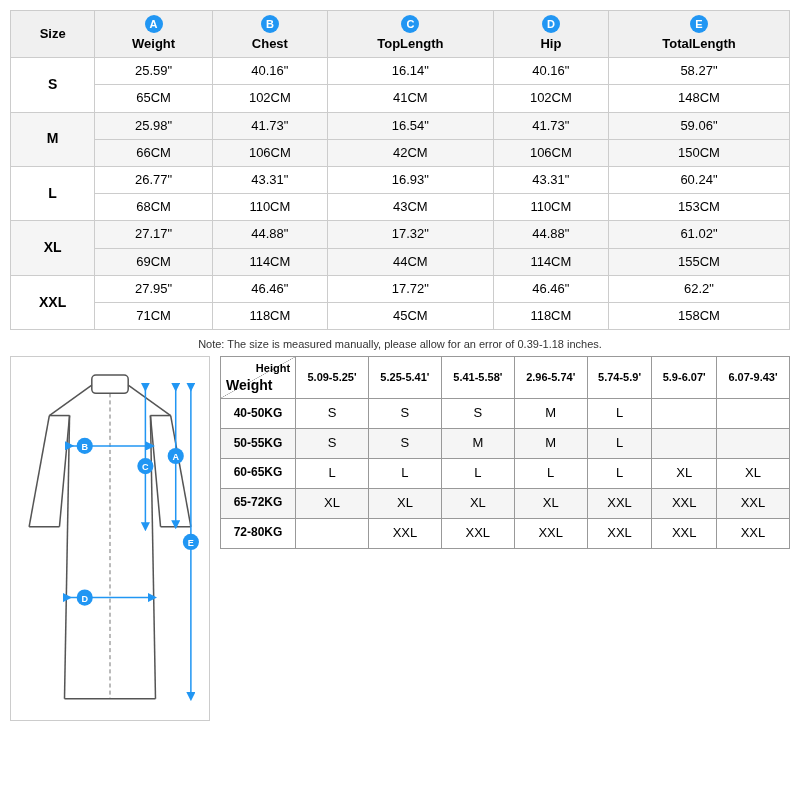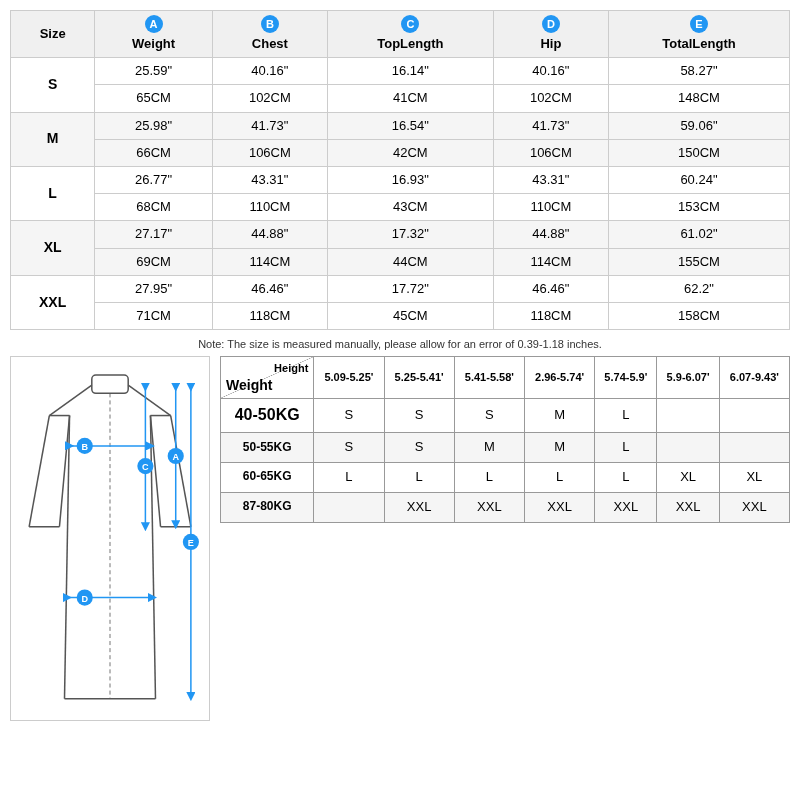--- a/index.html
+++ b/index.html
@@ -326,21 +326,21 @@
             <th style="font-size: 11px; padding: 4px 2px;">5.25-5.41'</th>
             <th style="font-size: 11px; padding: 4px 2px;">5.41-5.58'</th>
             <th style="font-size: 11px; padding: 4px 2px;">2.96-5.74'</th>
             <th style="font-size: 11px; padding: 4px 2px;">5.74-5.9'</th>
             <th style="font-size: 11px; padding: 4px 2px;">5.9-6.07'</th>
             <th style="font-size: 11px; padding: 4px 2px;">6.07-9.43'</th>
           </tr>
       </thead>
       <tbody id="wh-table-body">
       <tr>
-            <td style="font-weight: bold; font-size: 16px;">40-50KG</td>
+            <td style="font-weight: bold; font-size: 12px;">40-50KG</td>
             <td style="font-size: 13px;">S</td>
             <td style="font-size: 13px;">S</td>
             <td style="font-size: 13px;">S</td>
             <td style="font-size: 13px;">M</td>
             <td style="font-size: 13px;">L</td>
             <td style="font-size: 13px;"></td>
             <td style="font-size: 13px;"></td>
           </tr>
           <tr>
             <td style="font-weight: bold; font-size: 12px;">50-55KG</td>
@@ -356,21 +356,31 @@
             <td style="font-weight: bold; font-size: 12px;">60-65KG</td>
             <td style="font-size: 13px;">L</td>
             <td style="font-size: 13px;">L</td>
             <td style="font-size: 13px;">L</td>
             <td style="font-size: 13px;">L</td>
             <td style="font-size: 13px;">L</td>
             <td style="font-size: 13px;">XL</td>
             <td style="font-size: 13px;">XL</td>
           </tr>
           <tr>
-            <td style="font-weight: bold; font-size: 12px;">87-80KG</td>
+            <td style="font-weight: bold; font-size: 12px;">65-72KG</td>
+            <td style="font-size: 13px;">XL</td>
+            <td style="font-size: 13px;">XL</td>
+            <td style="font-size: 13px;">XL</td>
+            <td style="font-size: 13px;">XL</td>
+            <td style="font-size: 13px;">XXL</td>
+            <td style="font-size: 13px;">XXL</td>
+            <td style="font-size: 13px;">XXL</td>
+          </tr>
+          <tr>
+            <td style="font-weight: bold; font-size: 12px;">72-80KG</td>
             <td style="font-size: 13px;"></td>
             <td style="font-size: 13px;">XXL</td>
             <td style="font-size: 13px;">XXL</td>
             <td style="font-size: 13px;">XXL</td>
             <td style="font-size: 13px;">XXL</td>
             <td style="font-size: 13px;">XXL</td>
             <td style="font-size: 13px;">XXL</td>
           </tr>
         </tbody>
     </table>

